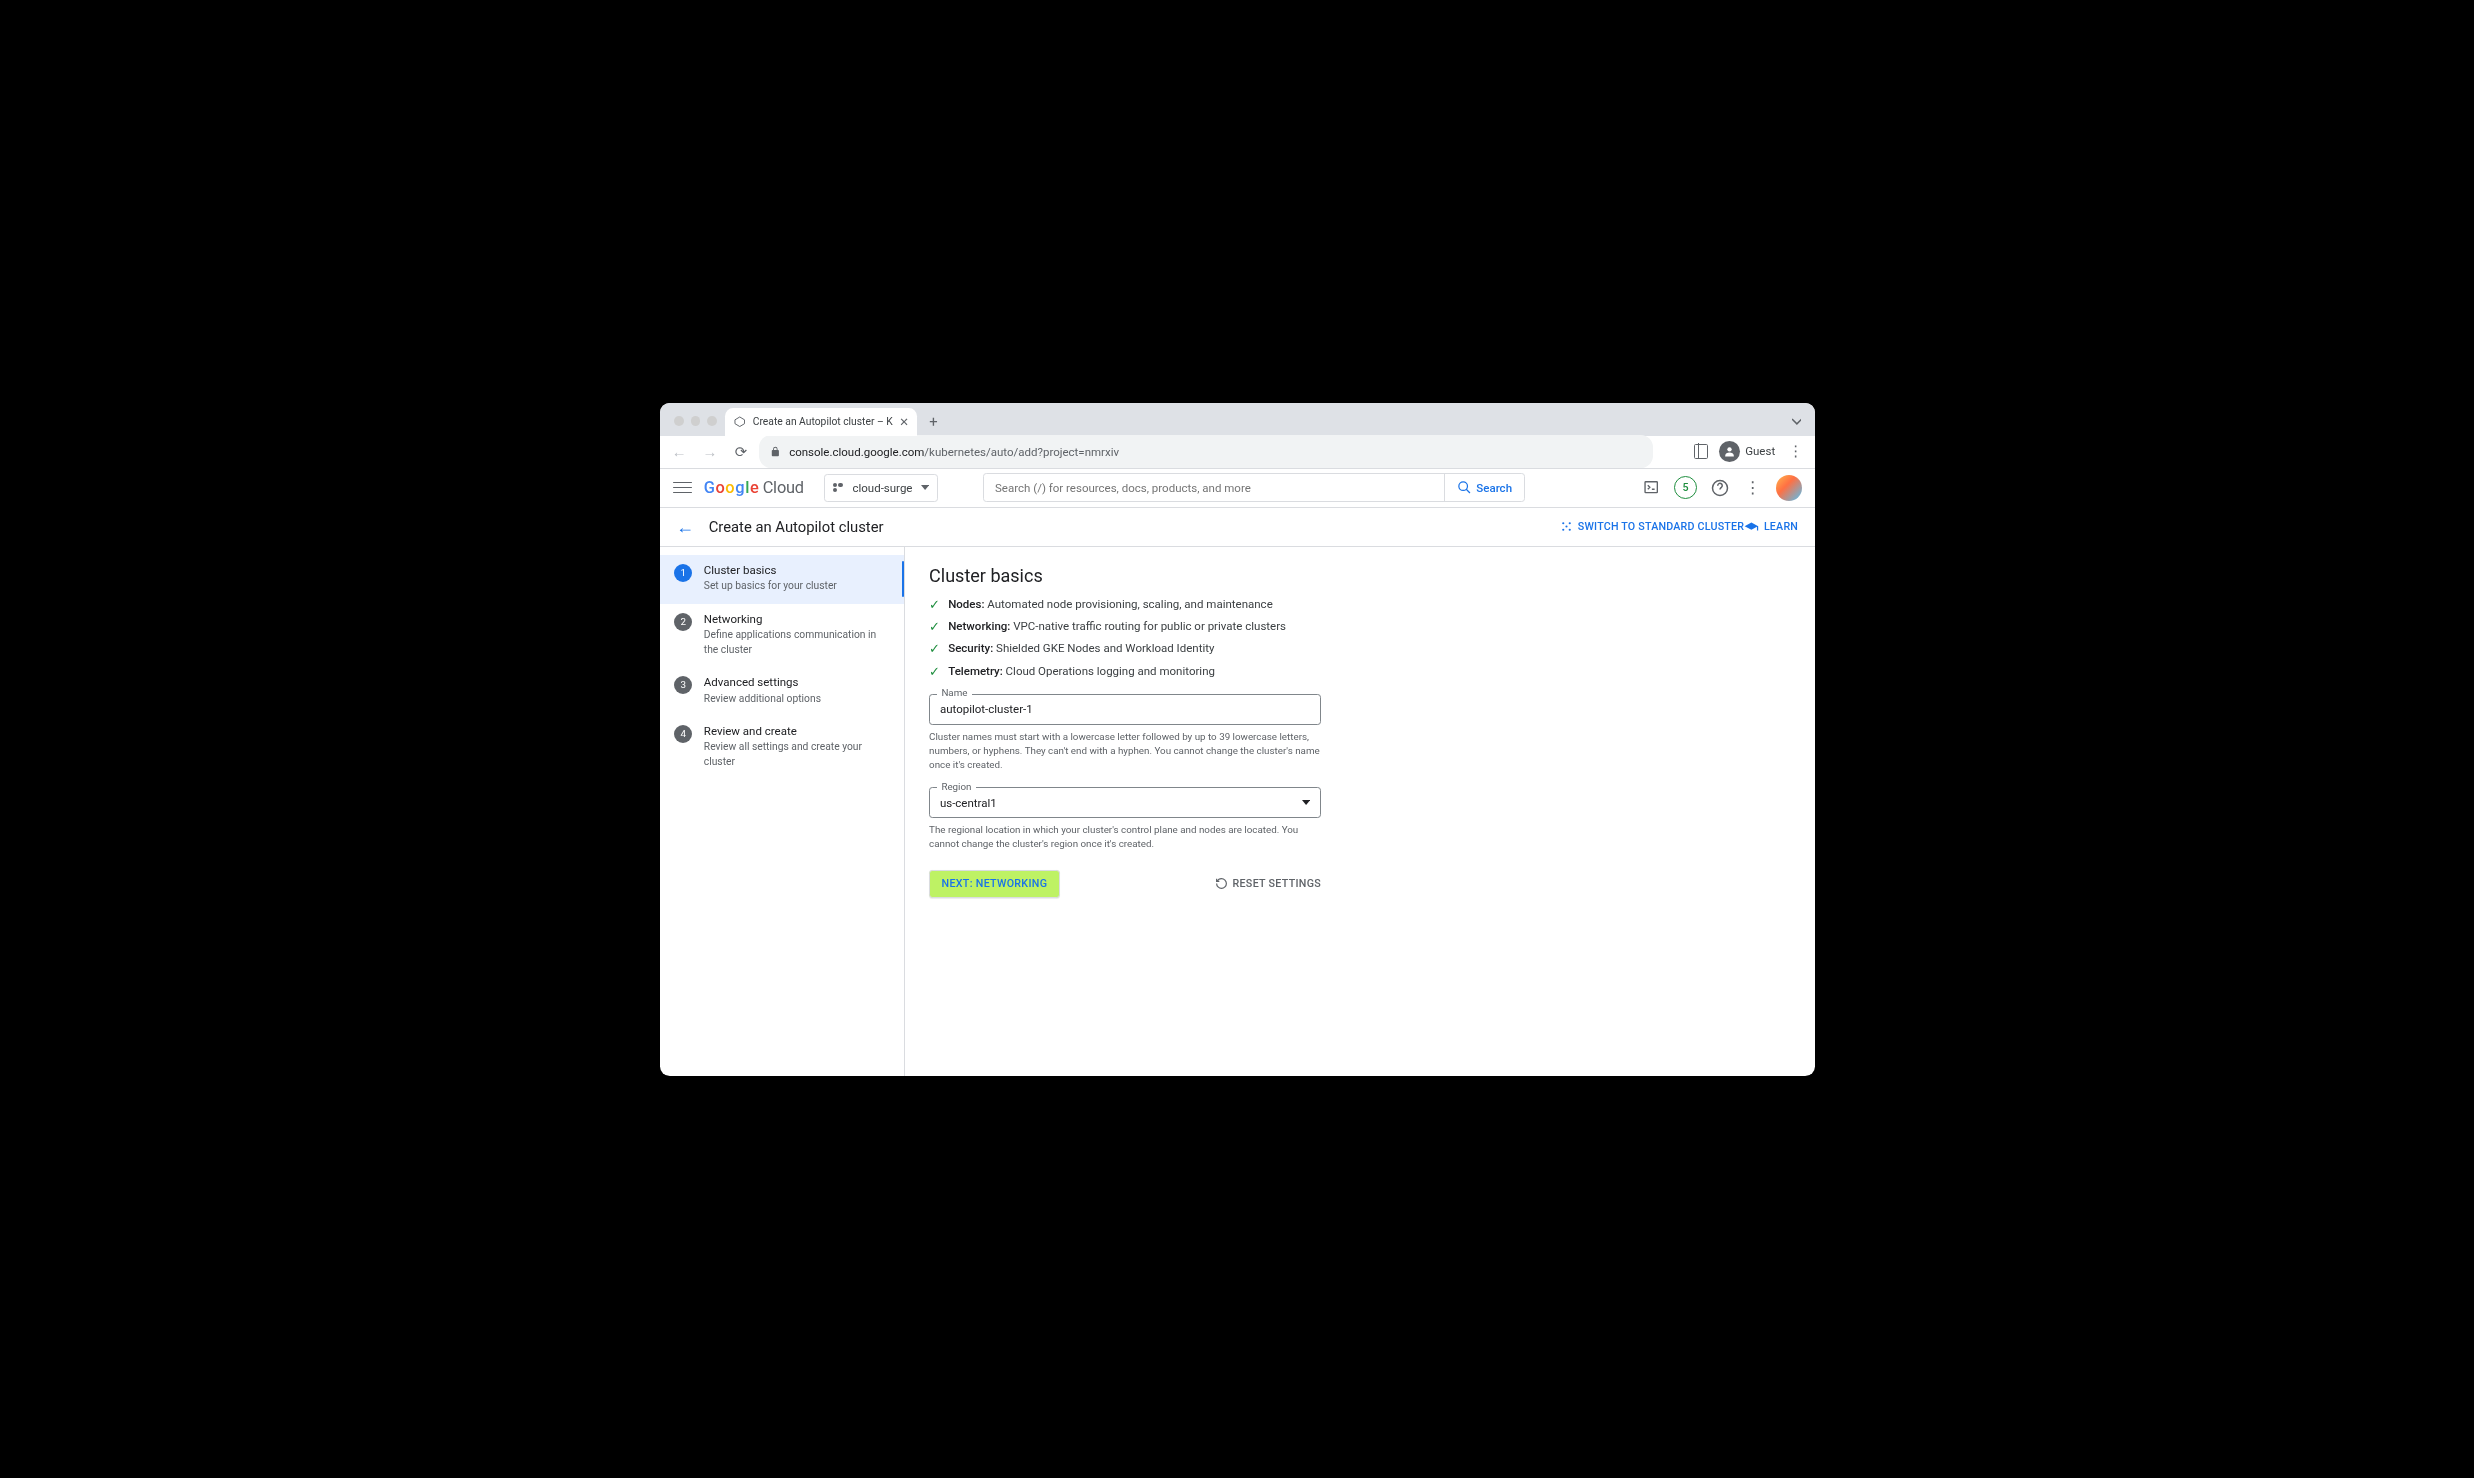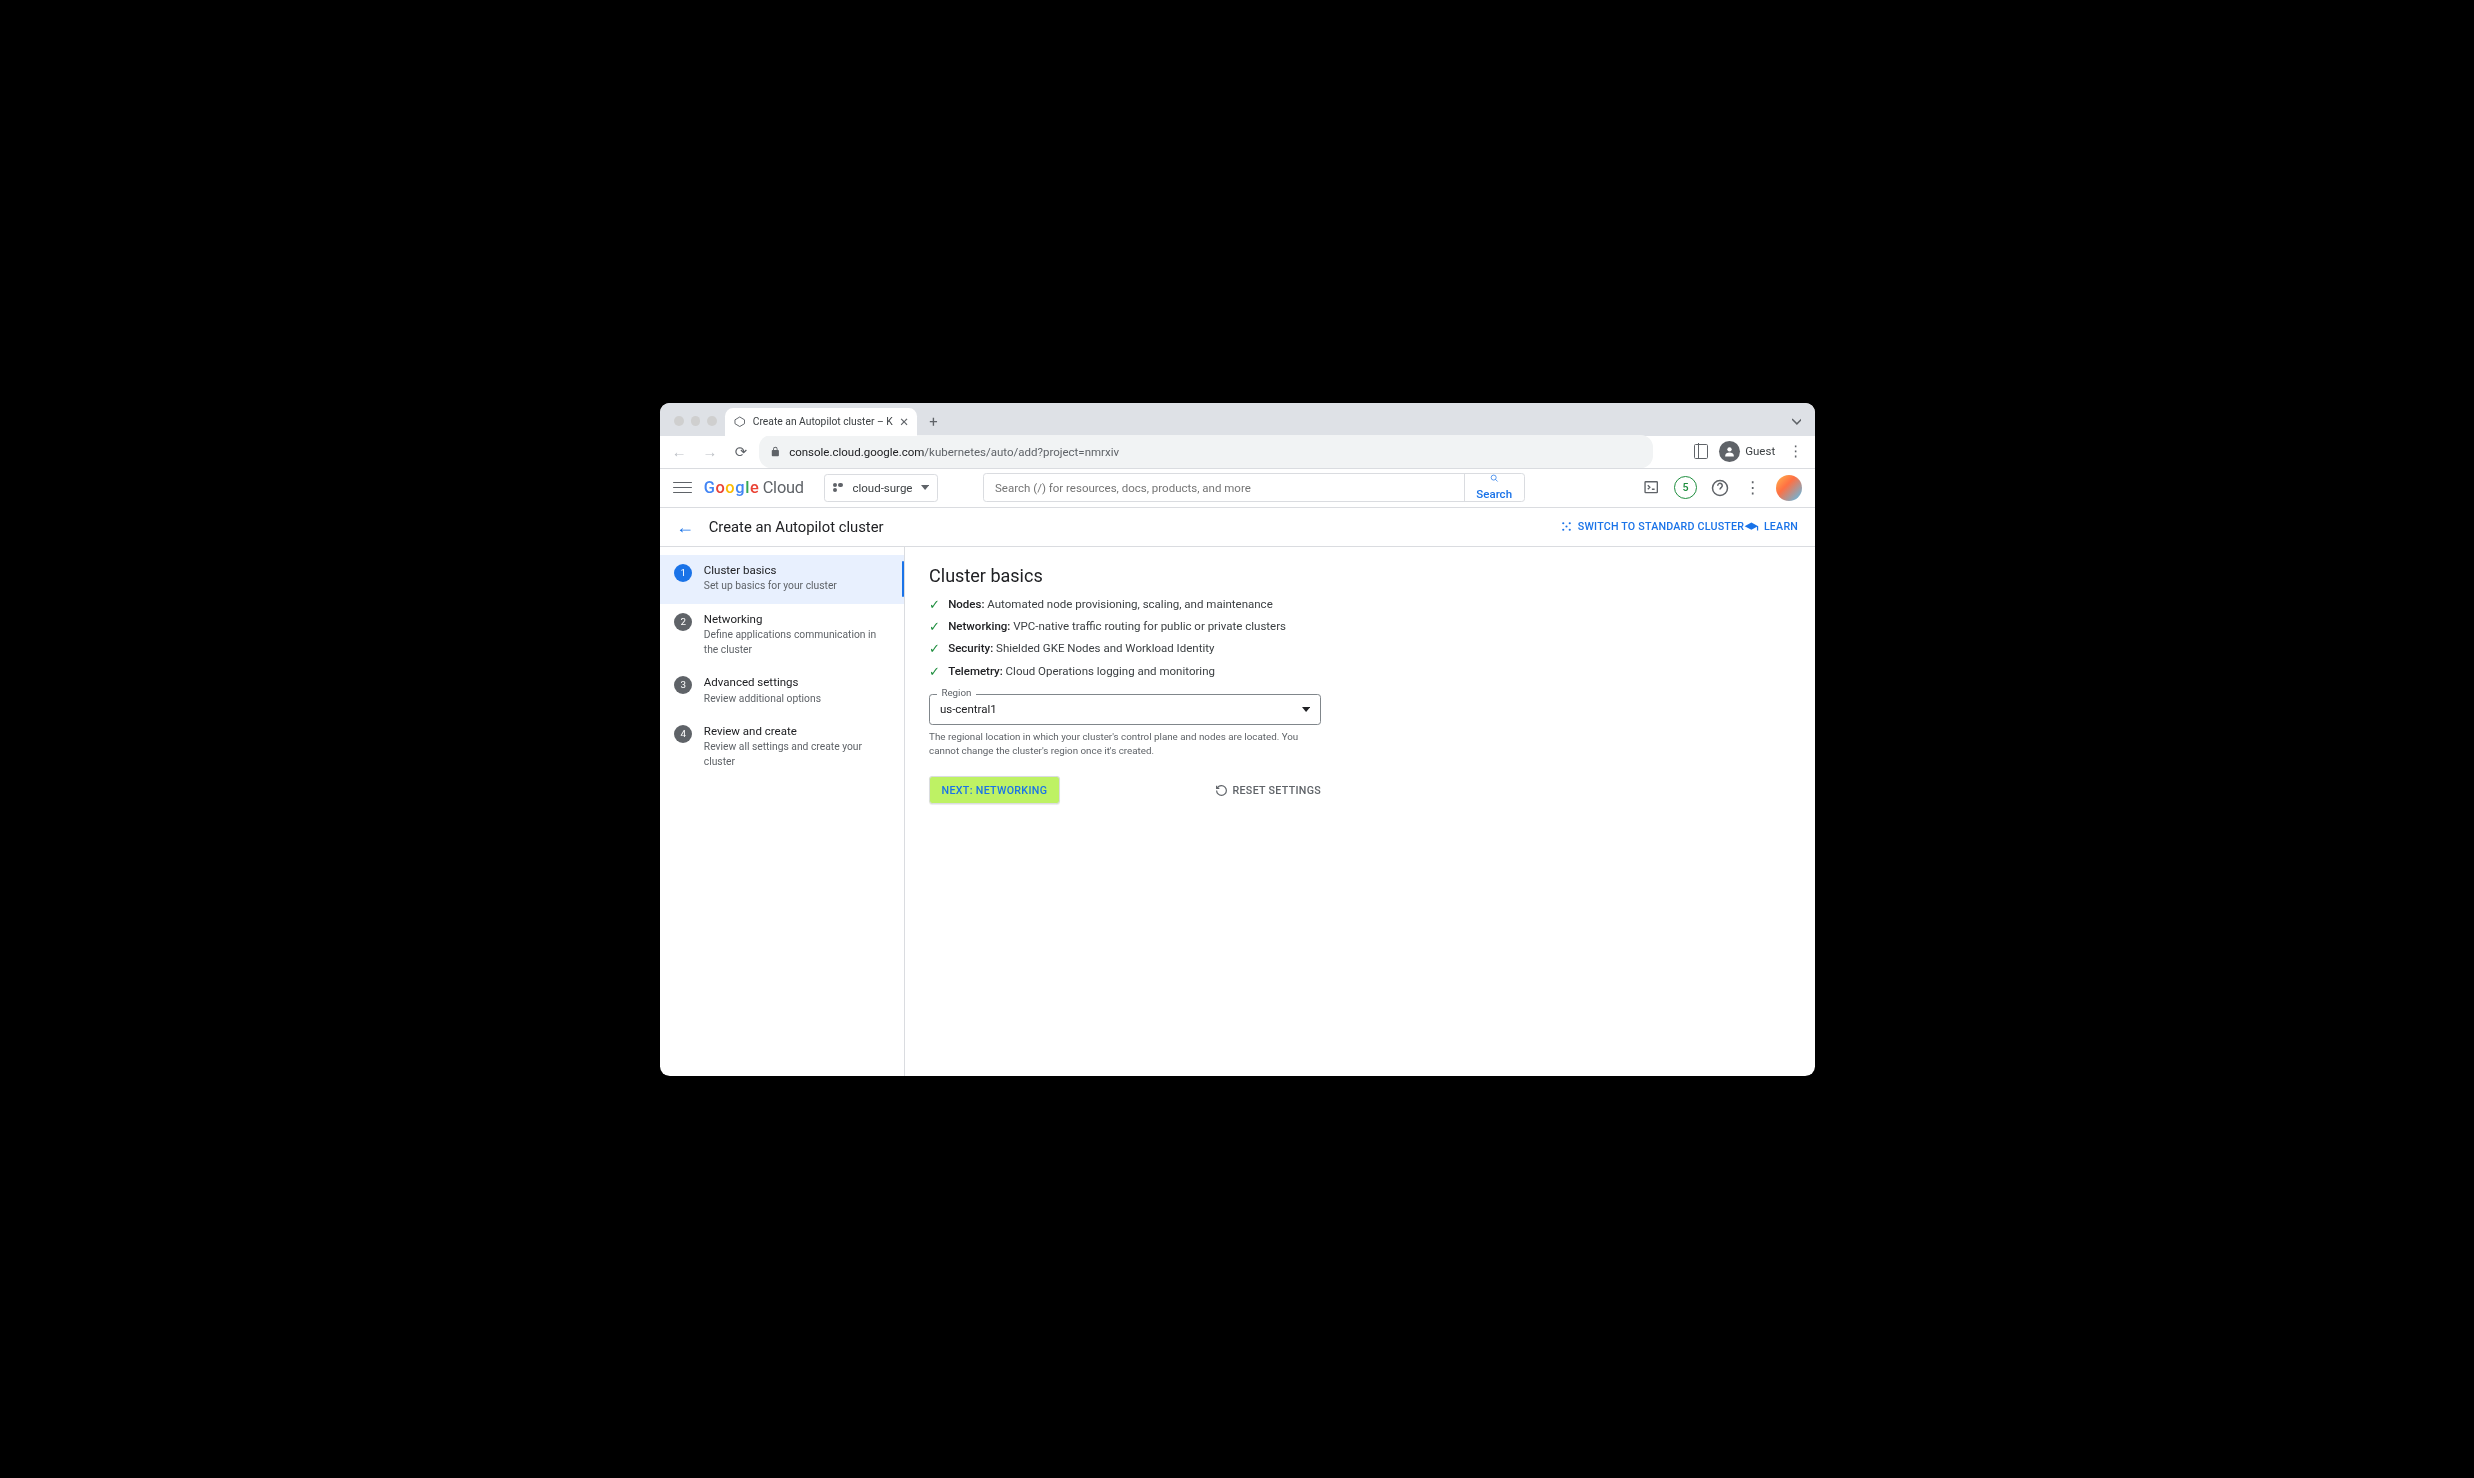--- a/index.html
+++ b/index.html
@@ -35,21 +35,21 @@
   .hamburger { width:19.7px; display:flex; flex-direction:column; gap:3.3px; cursor:pointer;}
   .hamburger span{height:1.6px; background:#5f6368; border-radius:0.8px;}
   .logo { font-size:16.4px; letter-spacing:-0.2px; display:flex; align-items:center; gap:0.8px; cursor:pointer;}
   .g-b{color:#4285F4;font-weight:500}.g-r{color:#EA4335;font-weight:500}.g-y{color:#FBBC05;font-weight:500}.g-g{color:#34A853;font-weight:500}
   .cloud-word{ color:#5f6368; font-weight:400; margin-left:3.3px;}
   .project-picker{ height:28px; border:0.8px solid #dadce0; border-radius:3.3px; display:flex; align-items:center; padding:0 8.2px; gap:8.2px; font-size:11.5px; color:#3c4043; cursor:pointer; margin-left:8.2px;}
   .project-dots{ display:flex; gap:1.6px; flex-wrap:wrap; width:11.5px;}
   .pd{width:4.1px;height:4.1px;border-radius:50%;background:#5f6368;}
   .search-box{ flex:1; max-width:542px; height:29.5px; border:0.8px solid #dadce0; border-radius:3.3px; display:flex; align-items:center; margin-left:33px; overflow:hidden;}
   .search-input{ flex:1; border:none; outline:none; padding:0 11.5px; font-size:11.5px; color:#5f6368; background:transparent;}
-  .search-btn{ border-left:0.8px solid #dadce0; height:100%; padding:0 11.5px; display:flex; align-items:center; gap:4.9px; color:#1a73e8; font-size:11.5px; font-weight:500; cursor:pointer;flex-direction:column;}
+  .search-btn{ border-left:0.8px solid #dadce0; height:100%; padding:0 11.5px; display:flex; align-items:center; gap:4.9px; color:#1a73e8; font-size:11.5px; font-weight:500; cursor:pointer;}
   .hdr-right{ margin-left:auto; display:flex; align-items:center; gap:13px;}
   .hdr-icon{ width:19.7px; height:19.7px; display:flex; align-items:center; justify-content:center; color:#5f6368; cursor:pointer;}
   .badge-circle{ width:23px; height:23px; border:1.6px solid #1e8e3e; border-radius:50%; display:flex; align-items:center; justify-content:center; color:#1e8e3e; font-size:10.7px; font-weight:500; cursor:pointer;}
   .avatar-color{ width:26px; height:26px; border-radius:50%; background:linear-gradient(135deg,#ffb74d 0%,#ff7043 40%, #4fc3f7 100%); cursor:pointer;}
 
   
   .sub-header{ height:39px; border-bottom:0.8px solid #dadce0; display:flex; align-items:center; padding:0 16.4px; gap:14.8px;}
   .back-arrow{ color:#1a73e8; font-size:18px; cursor:pointer;}
   .sub-title{ font-size:14.8px; color:#202124;}
   .sub-right{ margin-left:auto; display:flex; }
@@ -278,20 +278,27 @@
       </div>
       <div class="feat">
         <span class="check">✓</span>
         <span><b>Security:</b><span> Shielded GKE Nodes and Workload Identity</span></span>
       </div>
       <div class="feat">
         <span class="check">✓</span>
         <span><b>Telemetry:</b><span> Cloud Operations logging and monitoring</span></span>
       </div>
 
+      <div class="field-wrap">
+        <div class="md-field">
+          <label class="md-label">Name</label>
+          <input class="md-input" value="autopilot-cluster-1" style="">
+        </div>
+        <div class="helper">Cluster names must start with a lowercase letter followed by up to 39 lowercase letters, numbers, or hyphens. They can't end with a hyphen. You cannot change the cluster's name once it's created.</div>
+      </div>
 
       <div class="field-wrap">
         <div class="md-field">
           <label class="md-label">Region</label>
           <div class="md-select">
             <span>us-central1</span>
             <svg width="8.2" height="4.9" viewBox="0 0 10 6">
                 <path d="M0 0l5 6 5-6z" fill="#202124"></path>
               </svg>
           </div>

